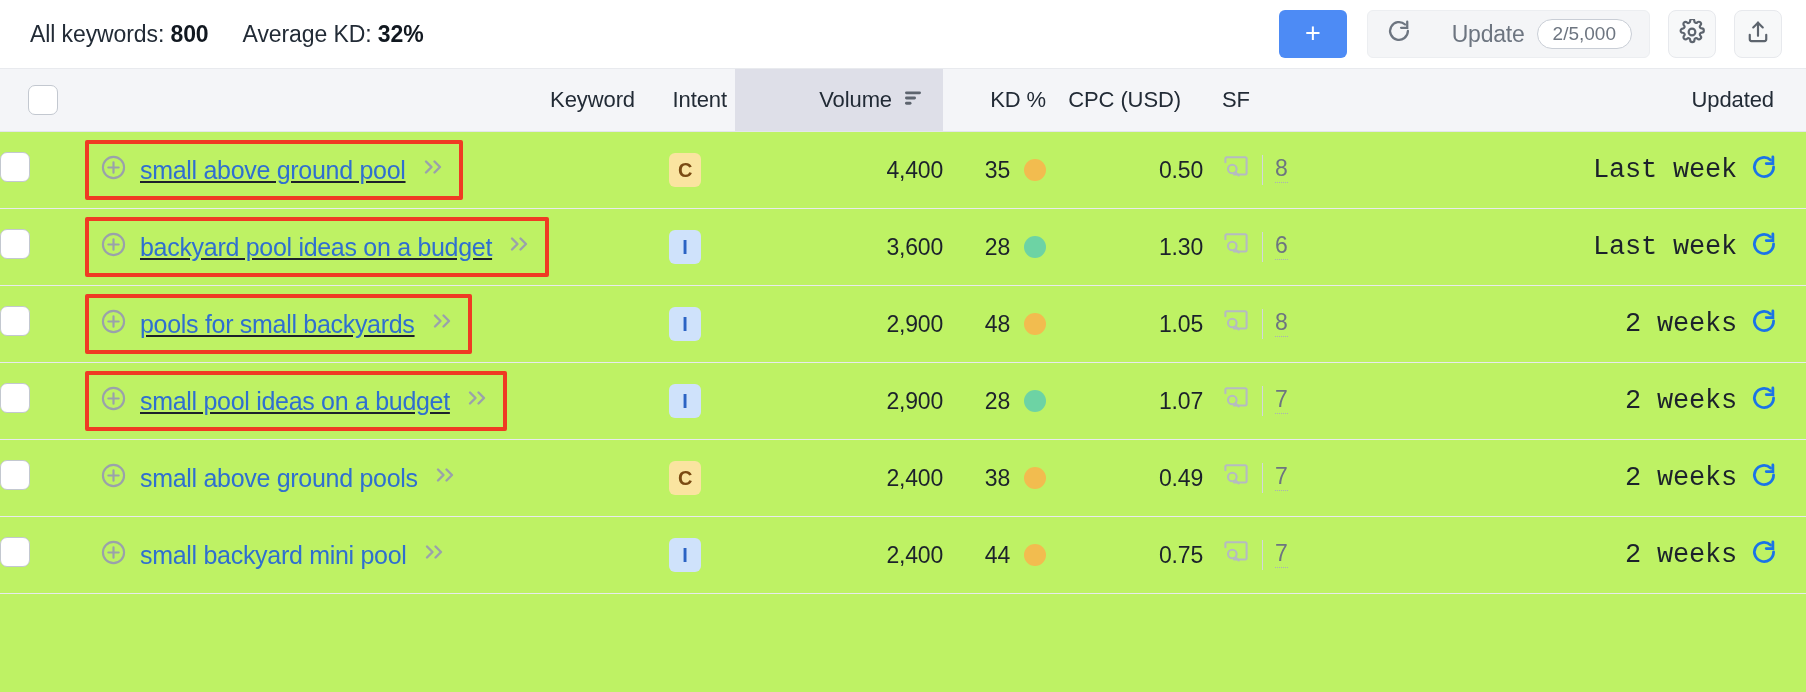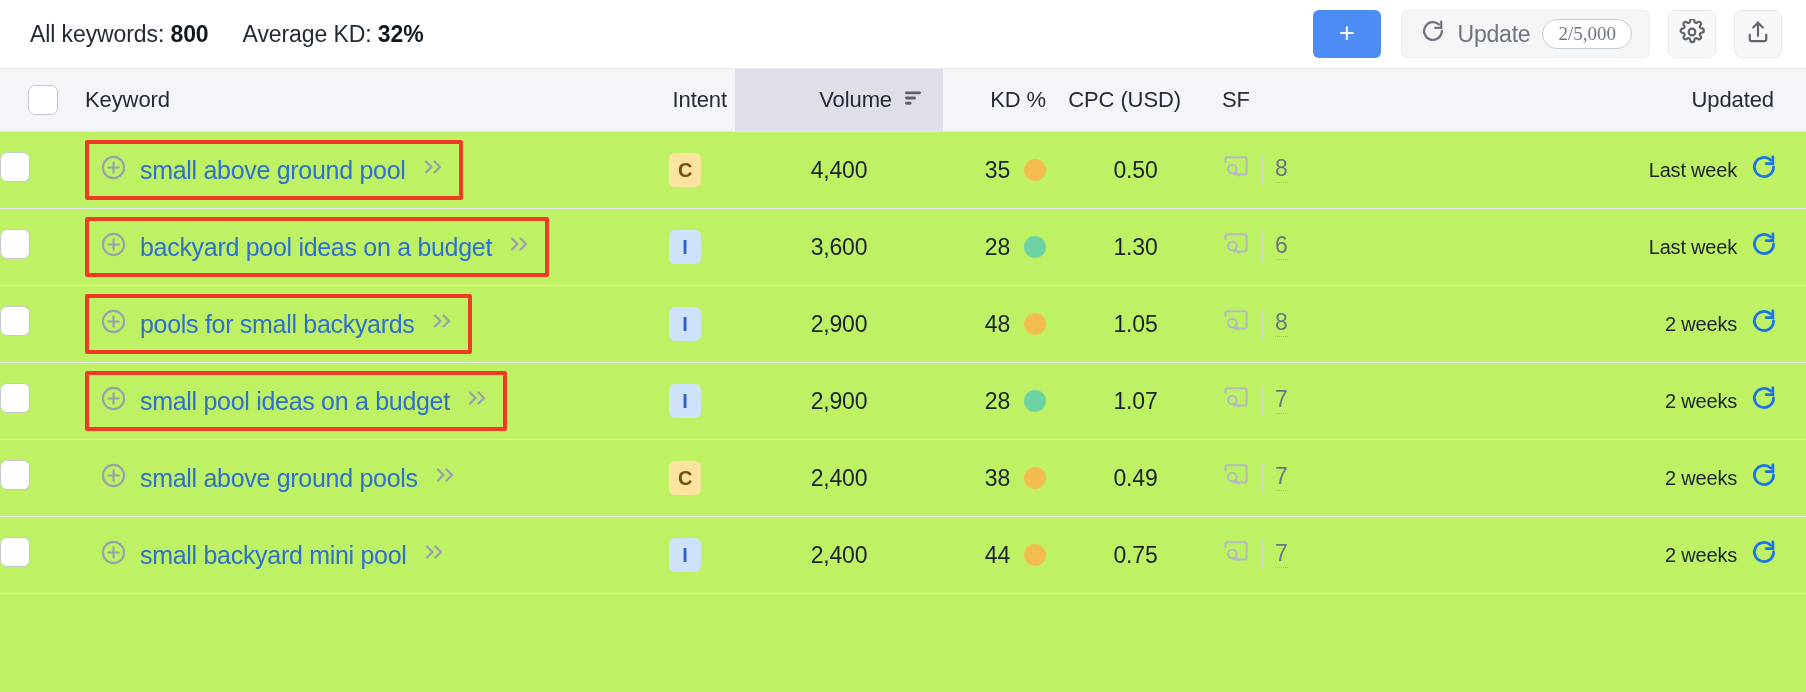--- a/index.html
+++ b/index.html
@@ -69,30 +69,29 @@
     margin-left: 20px;
     padding: 0 17px 0 18px;
     background: #f4f5f7;
     border: 1px solid #eceef1;
     border-radius: 6px;
     color: #6d7580;
     font-size: 23px;
     cursor: pointer;
     white-space: nowrap;
   }
-  .btn-update .u-label { letter-spacing: -0.2px; }
+  .btn-update .u-label { letter-spacing: -0.2px; margin-left: 28px; }
   .counter-pill {
     border: 1px solid #c9ced6;
     border-radius: 999px;
     background: #ffffff;
     color: #6d7580;
     font-size: 19px;
     padding: 4px 15px 5px;
     line-height: 1;
-    font-family: Liberation Serif, serif;
   }
 
   .icon-btn {
     width: 48px; height: 48px;
     margin-left: 18px;
     background: #f7f8f9;
     border: 1px solid #e7e9ed;
     border-radius: 8px;
     display: flex; align-items: center; justify-content: center;
     cursor: pointer;
@@ -134,21 +133,21 @@
   col.c-keyword { width: 555px; }
   col.c-intent  { width: 100px; }
   col.c-volume  { width: 208px; }
   col.c-kd      { width: 125px; }
   col.c-cpc     { width: 135px; }
   col.c-sf      { width: 130px; }
   col.c-updated { width: 473px; }
 
   .th-inner { display: flex; align-items: center; height: 100%; }
   .th-check { justify-content: flex-start; padding-left: 28px; }
-  .th-left  { justify-content: flex-start; padding-left: 5px; }
+  .th-left  { justify-content: flex-end; padding-left: 5px; }
   .th-right { justify-content: flex-end; padding-right: 22px; }
   .th-vol   { justify-content: flex-end; padding-right: 20px; gap: 11px; }
   .th-sf    { justify-content: flex-start; padding-left: 19px; }
   .th-upd   { justify-content: flex-end; padding-right: 32px; }
 
   
   .cbox {
     width: 30px; height: 30px;
     border: 1.6px solid #c3c8d0;
     border-radius: 7px;
@@ -167,21 +166,21 @@
   }
   .kw-box {
     display: inline-flex;
     align-items: center;
     gap: 13px;
     padding: 7px 12px 7px 11px;
     border: 4px solid transparent;
     border-radius: 2px;
     height: 60px;
   }
-  .kw-box.boxed { border-color: #ef3b23; }
+  .kw-box.boxed { border-color: #ef3b23; text-decoration: underline; }
   .plus-circle { flex: 0 0 auto; display:block; cursor: pointer; }
   .kw-text {
     color: #2f6fd0;
     font-size: 25px;
     letter-spacing: -0.3px;
     cursor: pointer;
     white-space: nowrap;
   }
   .chev { flex: 0 0 auto; display:block; margin-left: 2px; cursor: pointer; }
 
@@ -190,21 +189,21 @@
   .intent-badge {
     display: inline-flex; align-items: center; justify-content: center;
     width: 32px; height: 34px;
     border-radius: 6px;
     font-size: 20px;
     font-weight: 700;
   }
   .intent-C { background: #fae4a0; color: #7a4a12; }
   .intent-I { background: #cfe2fb; color: #2b63c4; }
 
-  .td-num-right { text-align: center; }
+  .td-num-right { text-align: right; }
   .td-volume { padding-right: 26px; }
   .td-cpc { padding-right: 22px; }
 
   
   .kd-wrap {
     display: flex; align-items: center; justify-content: flex-end;
     gap: 14px; padding-right: 22px;
   }
   .kd-dot { width: 22px; height: 22px; border-radius: 50%; flex: 0 0 auto; }
 
@@ -222,21 +221,21 @@
     padding-bottom: 2px;
     line-height: 1;
     cursor: pointer;
   }
 
   
   .upd-wrap {
     display: flex; align-items: center; justify-content: flex-end;
     gap: 13px; padding-right: 28px;
   }
-  .upd-text { color: #1c222b; font-size: 20px; white-space: nowrap; }
+  .upd-text { color: #1c222b; font-size: 27px; white-space: nowrap; font-family: Liberation Mono, monospace; }
 </style>
 </head>
 <body>
 
 <div class="app">
 
   <div class="toolbar">
 
     <div class="summary">
       <div class="summary-item">

